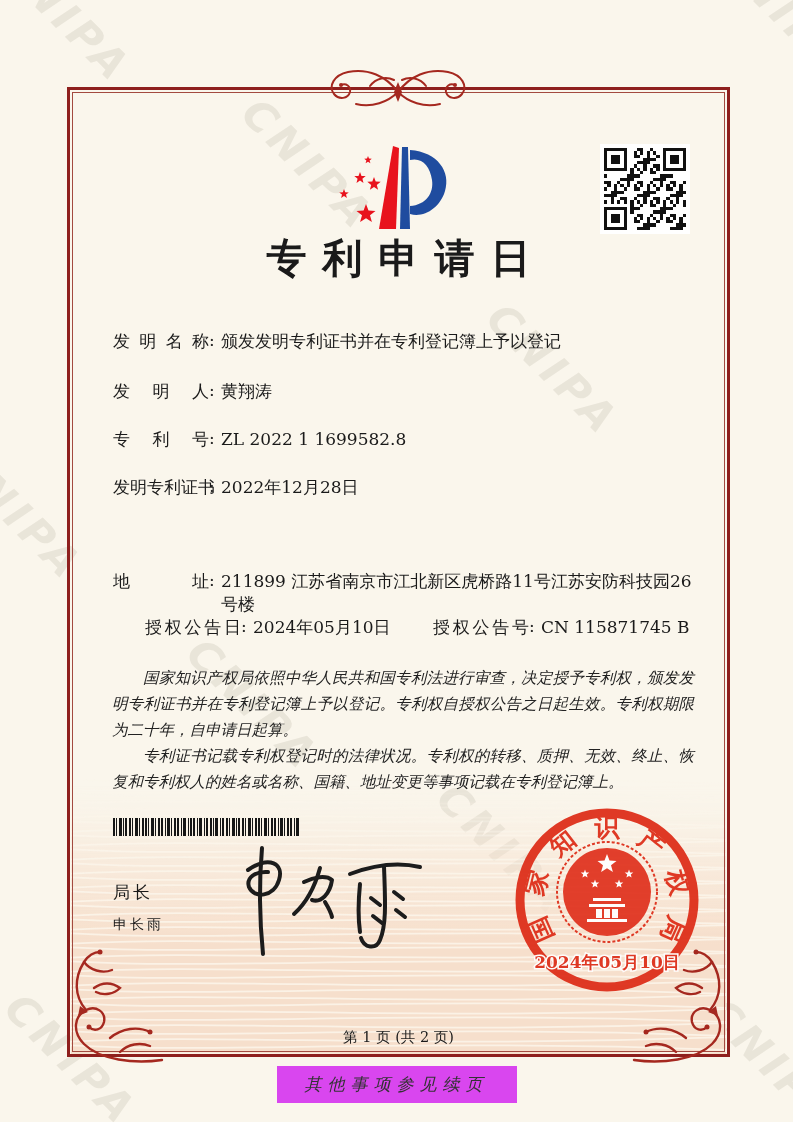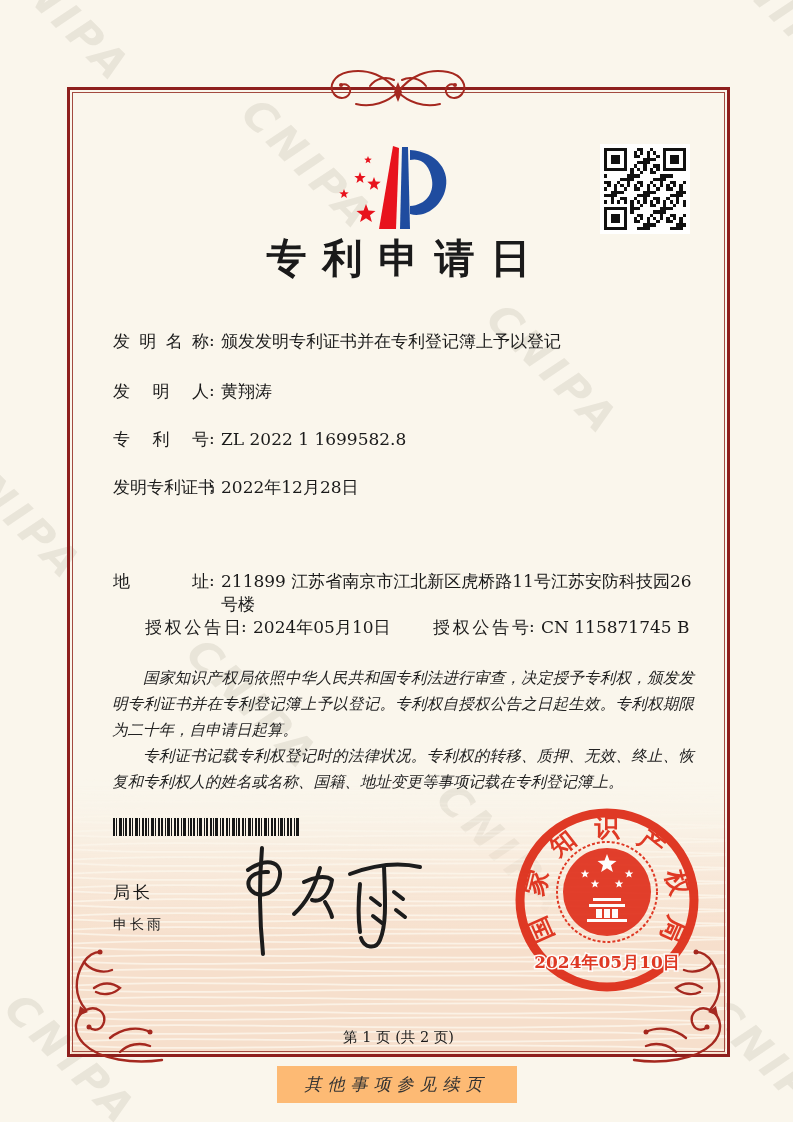--- a/index.html
+++ b/index.html
@@ -68,21 +68,21 @@
   .signature{position:absolute; left:228px; top:842px; z-index:3;}
   
   .seal{position:absolute; left:511px; top:802px; z-index:4;}
   .seal text{font-family:"DejaVu Serif","Liberation Serif",serif; font-weight:700;}
   
   .page-info{position:absolute; left:67px; top:1028px; width:663px; text-align:center; font-size:14.5px; z-index:3;}
   .continuation{
     position:absolute; left:0; top:1066px; width:793px; text-align:center; z-index:3;
   }
   .continuation span{
-    display:inline-block; background:#fdba74; padding:7px 28px;
+    display:inline-block; background:#d946ef; padding:7px 28px;
     font-size:17px; font-style:italic; letter-spacing:6px; color:#333;
   }
   
   .orn{position:absolute; z-index:5; pointer-events:none;}
 </style>
 </head>
 <body>
 
 <div class="page">
 

